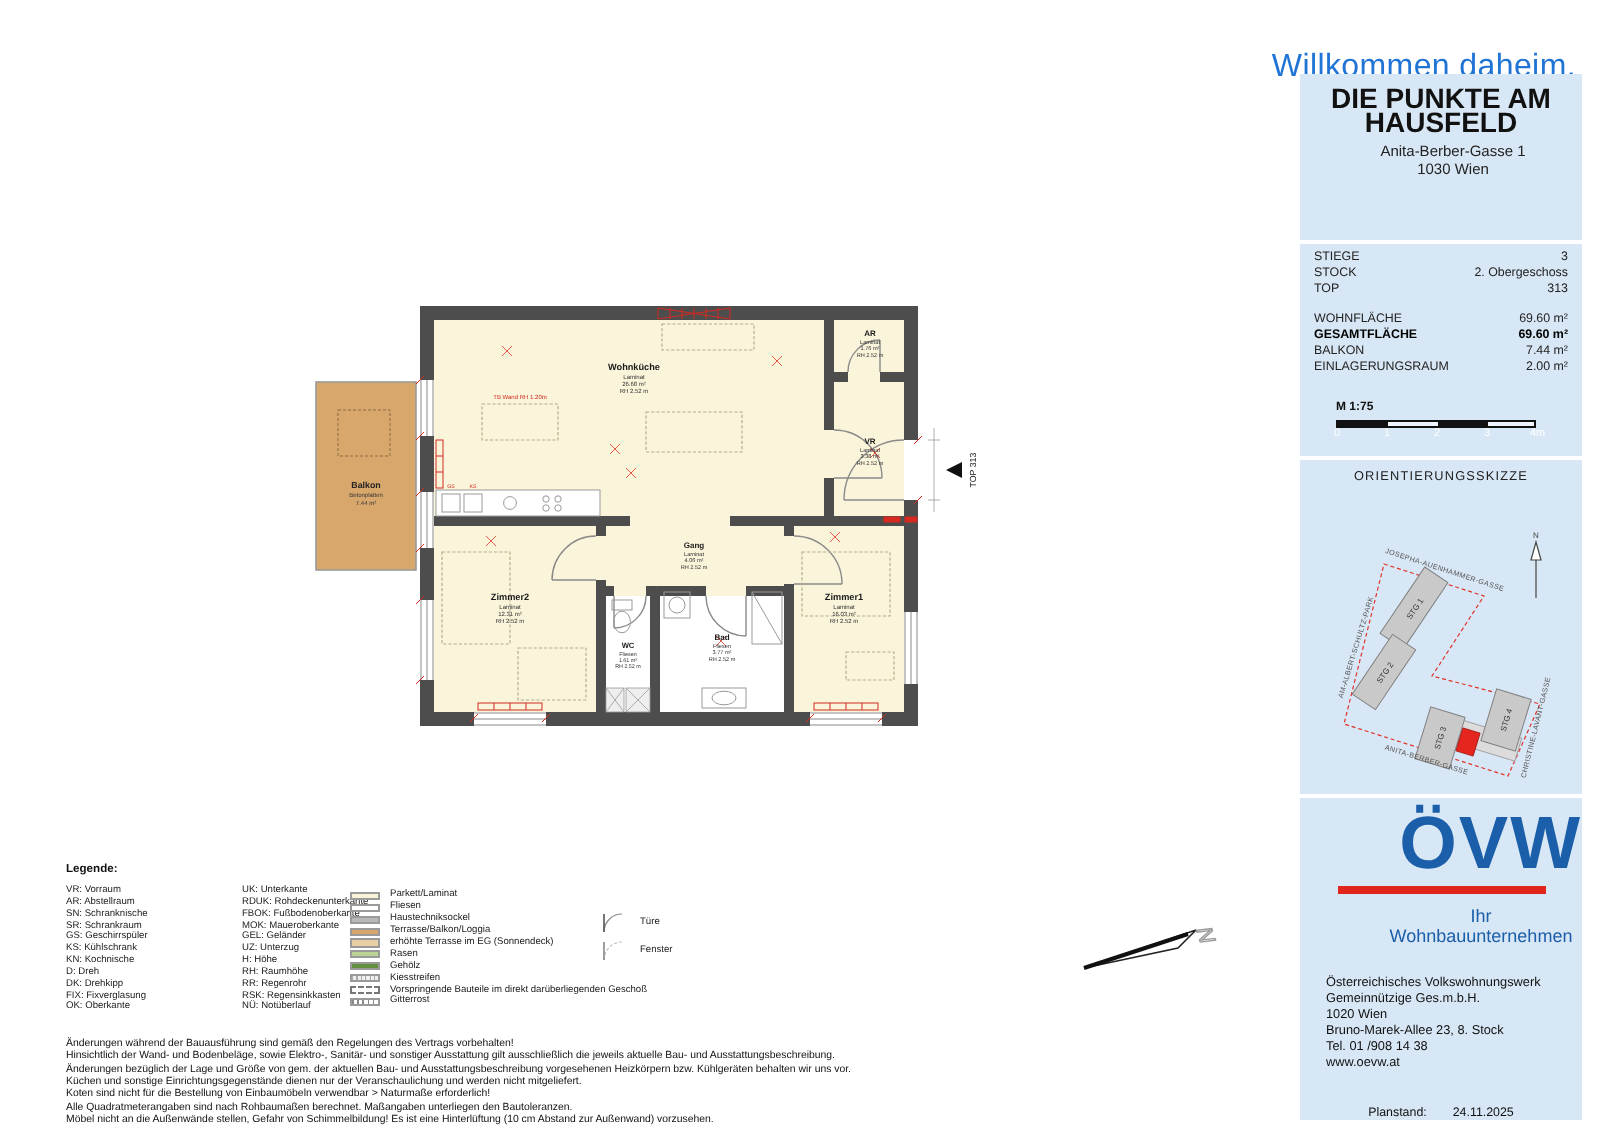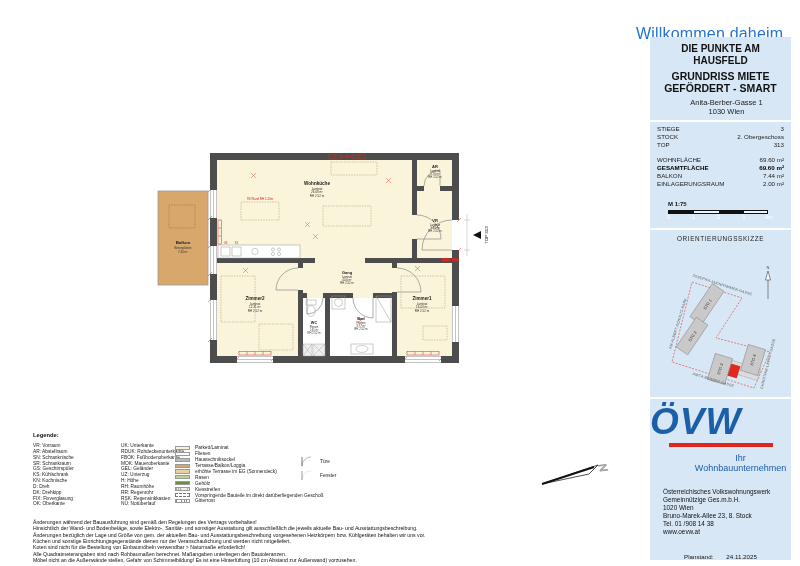--- a/index.html
+++ b/index.html
@@ -5,39 +5,39 @@
   * { margin:0; padding:0; box-sizing:border-box; }
   html,body { width:800px; height:566px; }
   body { position:relative; background:#fff; font-family:"Liberation Sans",sans-serif; overflow:hidden; color:#111; }
   .abs { position:absolute; }
 
   
   .welcome { position:absolute; top:25px; right:12px; width:300px; text-align:right;
              font-size:16px; color:#1f74d6; letter-spacing:.2px; }
   .bluebox { position:absolute; left:650px; width:141px; background:#d8e7f5; }
   .box-title { top:37px; height:83px; text-align:center; }
-  .bt-project { font-size:10px; font-weight:bold; line-height:12px; padding:6px 14px 0; }
+  .bt-project { font-size:14px; font-weight:bold; line-height:12px; padding:6px 14px 0; }
   .bt-sub { font-size:10.5px; font-weight:bold; line-height:12px; padding:3px 10px 0; }
   .bt-addr { font-size:7.5px; line-height:9px; padding-top:4px; color:#222;padding-left:12px; }
 
   .box-info { top:122px; height:106px; padding-top:3px; }
   .inforow { display:flex; justify-content:space-between; padding:0 7px; font-size:6.2px; line-height:8px; color:#222; }
   .inforow.bold { font-weight:bold; color:#000; }
   .areas { margin-top:7px; }
   .scale-label { font-size:6px; font-weight:bold; margin:13px 0 0 18px; }
   .scalebar { position:relative; margin:3px 0 0 18px; width:100px; height:3.5px; border:0.5px solid #111; background:rgba(255,255,255,.55); }
   .scalebar .seg { position:absolute; top:0; height:100%; background:#111; }
   .scaleticks { position:relative; margin-left:18px; width:108px; height:7px; font-size:5.5px; color:#fff; }
   .scaleticks span { position:absolute; top:0; }
 
   .box-orient { top:230px; height:167px; }
   .orient-title { text-align:center; font-size:6.4px; letter-spacing:.6px; color:#222; padding-top:5px; }
 
   .box-brand { top:399px; height:161px; }
-  .logo { text-align:left; font-size:37px; font-weight:bold; color:#1b5ea9; line-height:40px; margin-top:3px; letter-spacing:1px;font-style:italic; }
+  .logo { text-align:right; font-size:37px; font-weight:bold; color:#1b5ea9; line-height:40px; margin-top:3px; letter-spacing:1px; }
   .logo-bar { width:104px; height:4px; background:#e0261c; margin:1px auto 0; }
   .tagline { text-align:center; font-size:9px; color:#1b5ea9; margin-top:6px;padding-left:40px; }
   .brand-addr { font-size:6.4px; line-height:8px; color:#111; margin:15px 0 0 13px; }
   .planstand { font-size:6.2px; color:#111; text-align:center; margin-top:17px; }
   .planstand .gap { display:inline-block; width:13px; }
 
   
   .legend { position:absolute; left:33px; top:432px; width:600px; height:86px; }
   .lg-head { font-size:5.8px; font-weight:bold; }
   .lg-col { position:absolute; top:11px; }
@@ -60,21 +60,20 @@
 
   text { font-family:"Liberation Sans",sans-serif; }
 </style>
 </head>
 <body>
 
 <div class="welcome">Willkommen daheim.</div>
 
 <div class="bluebox box-title">
   <div class="bt-project">DIE PUNKTE AM HAUSFELD</div>
-  <div class="bt-sub">GRUNDRISS MIETE GEFÖRDERT - SMART</div>
   <div class="bt-addr">
     <div>Anita-Berber-Gasse 1</div>
     <div>1030 Wien</div>
   </div>
 </div>
 
 <div class="bluebox box-info">
   <div class="inforow">
     <span>STIEGE</span>
     <span>3</span>

